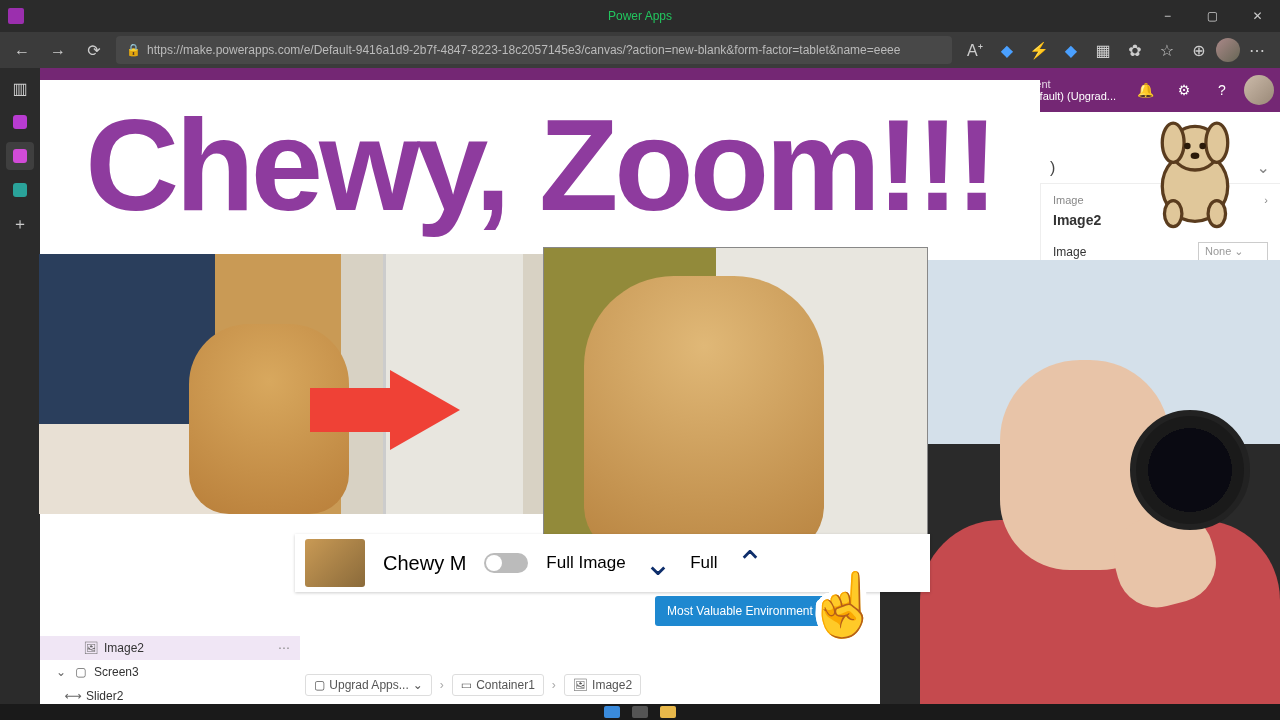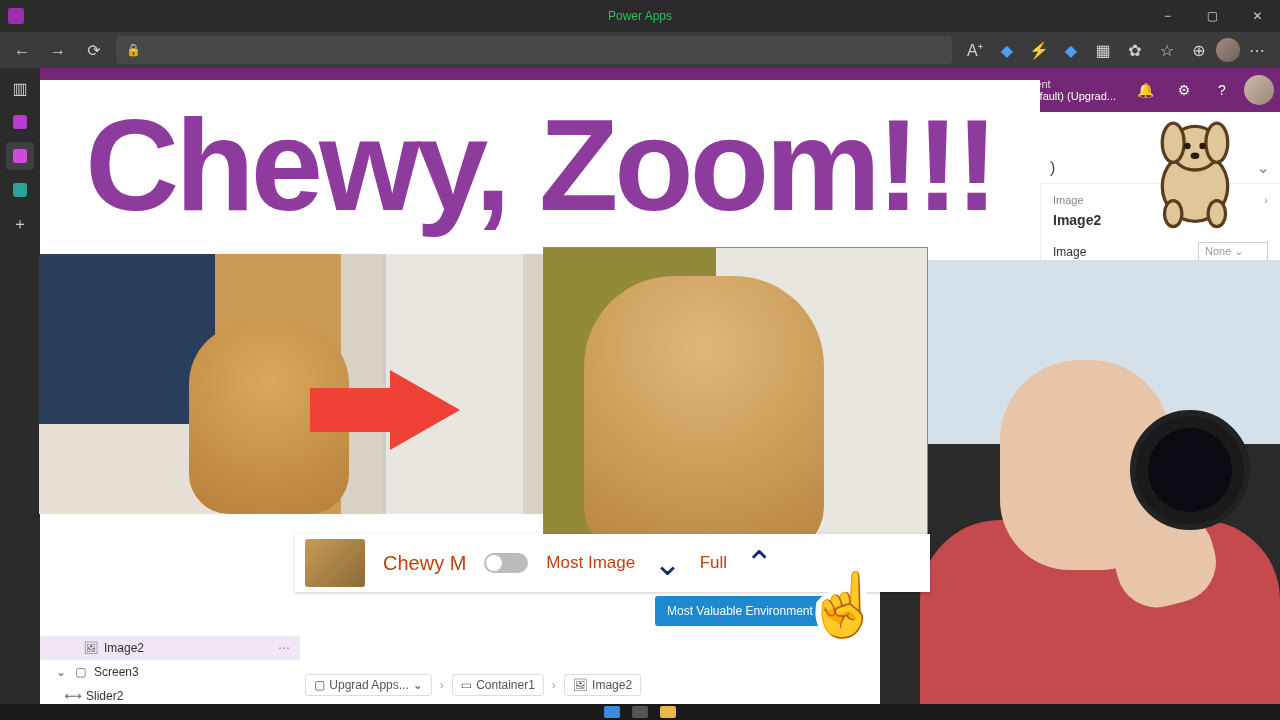--- a/index.html
+++ b/index.html
@@ -61,21 +61,21 @@
   .door{position:absolute;right:20px;top:0;bottom:0;width:140px;background:#e8e6df;border-left:3px solid #ccc}
   .dog1{position:absolute;left:150px;bottom:0;width:160px;height:190px;background:radial-gradient(circle at 50% 30%,#d8a85e,#b97f3a);border-radius:60px 60px 40px 40px}
   .bed{position:absolute;left:0;bottom:0;width:220px;height:90px;background:#e8e0d4;border-radius:0 30px 0 0}
   .photo-right{position:absolute;top:247px;left:543px;width:385px;height:290px;z-index:5;background:linear-gradient(90deg,#928a3a 0 45%,#e8e6df 45% 100%);border:1px solid #888;overflow:hidden}
   .dog2{position:absolute;left:40px;bottom:-20px;width:240px;height:280px;background:radial-gradient(circle at 50% 25%,#e0b877,#b8833f);border-radius:90px 90px 50px 50px}
   .arrow{position:absolute;top:370px;left:390px;z-index:6}
   .arrow-shape{width:0;height:0;border-top:40px solid transparent;border-bottom:40px solid transparent;border-left:70px solid #ef4136;position:relative}
   .arrow-shape::before{content:"";position:absolute;left:-150px;top:-22px;width:90px;height:44px;background:#ef4136}
   .controls-bar{position:absolute;top:534px;left:295px;width:635px;height:58px;background:#fff;z-index:6;display:flex;align-items:center;padding:0 10px;gap:18px;box-shadow:0 1px 3px rgba(0,0,0,.2)}
   .thumb{width:60px;height:48px;background:linear-gradient(135deg,#c99a55,#8a6a3a);border-radius:3px}
-  .ctrl-label{font-size:20px;color:#c2410c}
+  .ctrl-label{font-size:20px;color:#000000}
   .toggle{width:44px;height:20px;border-radius:10px;background:#bbb;position:relative;cursor:pointer}
   .toggle::after{content:"";position:absolute;left:2px;top:2px;width:16px;height:16px;background:#fff;border-radius:50%}
   .chev-big{font-size:34px;color:#0e2e6b;cursor:pointer;line-height:1}
   .hand{position:absolute;top:568px;left:805px;z-index:7;font-size:62px;color:#111;filter:drop-shadow(3px 3px 0 #fff) drop-shadow(-3px -3px 0 #fff) drop-shadow(-3px 3px 0 #fff) drop-shadow(3px -3px 0 #fff)}
   .presenter{position:absolute;right:0;bottom:0;width:400px;height:460px;z-index:4;overflow:hidden}
   .p-bg{position:absolute;inset:0;background:linear-gradient(180deg,#d4e0ea 0 40%,#2a2a2a 40% 100%)}
   .p-head{position:absolute;left:120px;top:100px;width:170px;height:210px;background:#e8c4a8;border-radius:80px 80px 70px 70px}
   .p-shirt{position:absolute;left:40px;bottom:0;width:360px;height:200px;background:#c54a4e;border-radius:80px 80px 0 0}
   .p-lens{position:absolute;left:250px;top:150px;width:120px;height:120px;background:radial-gradient(circle,#0a0a12 0 55%,#1a1a1a 55% 100%);border-radius:50%;border:6px solid #222}
   .p-hand{position:absolute;left:235px;top:255px;width:100px;height:90px;background:#e8c4a8;border-radius:40px;transform:rotate(-15deg)}
@@ -97,20 +97,21 @@
     <div class="winbtn">✕</div>
   </div>
 </div>
 
 <div class="browser-bar">
   <div class="bb-btn">←</div>
   <div class="bb-btn">→</div>
   <div class="bb-btn">⟳</div>
   <div class="url-box">
     <span class="url-icon">🔒</span>
+    <span>https://make.powerapps.com/e/Default-9416a1d9-2b7f-4847-8223-18c2057145e3/canvas/?action=new-blank&amp;form-factor=tablet&amp;name=eeee</span>
   </div>
   <div class="bb-right">
     <div class="bb-btn">A⁺</div>
     <div class="bb-btn" style="color:#4aa0ff">◆</div>
     <div class="bb-btn" style="color:#4aa0ff">⚡</div>
     <div class="bb-btn" style="color:#4aa0ff">◆</div>
     <div class="bb-btn">▦</div>
     <div class="bb-btn">✿</div>
     <div class="bb-btn">☆</div>
     <div class="bb-btn">⊕</div>
@@ -237,21 +238,21 @@
   <div class="dog2"></div>
 </div>
 <div class="arrow">
     <div class="arrow-shape"></div>
   </div>
 
 <div class="controls-bar">
   <div class="thumb"></div>
   <div class="ctrl-label">Chewy M</div>
   <div class="toggle"></div>
-  <div class="ctrl-label" style="font-size:17px">Most Image</div>
+  <div class="ctrl-label" style="font-size:17px">Full Image</div>
   <div class="chev-big">⌄</div>
   <div class="ctrl-label" style="font-size:17px">Full</div>
   <div class="chev-big">⌃</div>
 </div>
 <div class="hand">☝</div>
 
 <div class="dog-doodle">
   <svg viewBox="0 0 100 110">
       <g fill="#e0c79a" stroke="#5a3c1e" stroke-width="3">
     <ellipse cx="50" cy="70" rx="30" ry="32"></ellipse>

